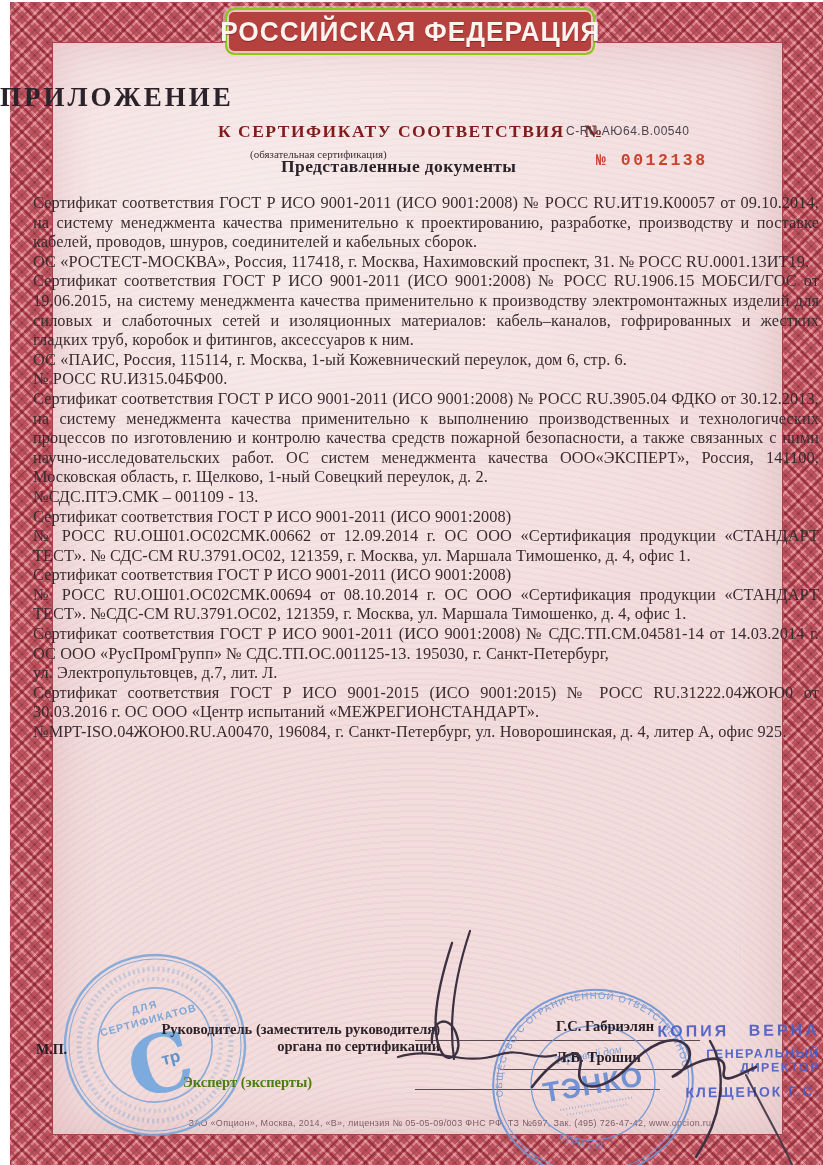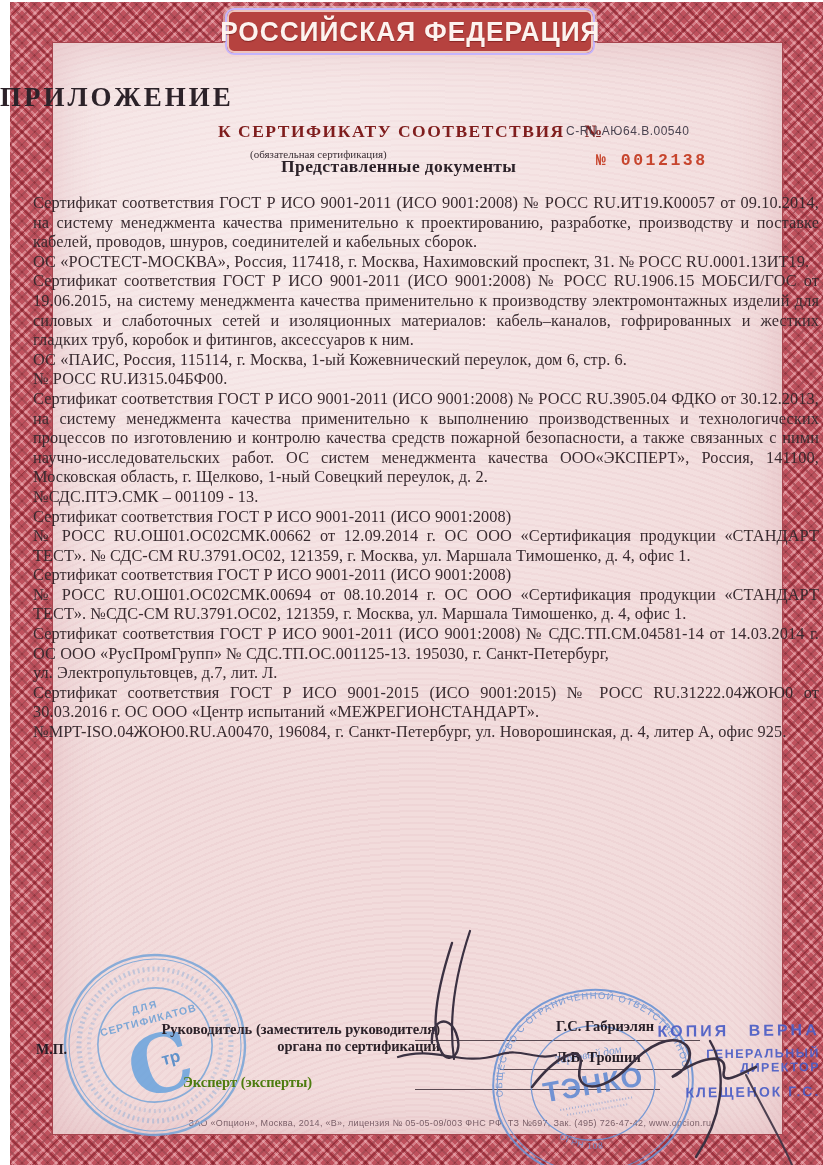--- a/index.html
+++ b/index.html
@@ -22,21 +22,21 @@
     background:
       radial-gradient(circle at 30% 18%, rgba(255,255,255,.45), rgba(255,255,255,0) 55%),
       repeating-radial-gradient(circle at 50% 120%, rgba(210,150,162,.10) 0 2px, rgba(210,150,162,0) 2px 6px),
       #f2dcdc;
     border:1px solid #a7454f;
     box-shadow:inset 0 0 46px rgba(196,120,132,.30);
   }
   
   .fed-plate{
     position:absolute;left:225px;top:8px;width:366px;height:43px;z-index:5;
-    background:#b6423f;border:2px solid #c4b5fd;border-radius:9px;
+    background:#b6423f;border:2px solid #84cc16;border-radius:9px;
     box-shadow:inset 0 0 0 2px #eec4bc, 0 0 0 2px rgba(244,214,210,.55);
     display:flex;align-items:center;justify-content:center;
   }
   .fed-plate span{
     color:#fdf3ef;font-family:"Liberation Sans", sans-serif;font-weight:bold;
     font-size:28px;letter-spacing:1px;transform:scaleX(.94);white-space:nowrap;
     text-shadow:0 1px 1px rgba(90,10,10,.5);
   }
   .doc-title{
     position:absolute;left:0;right:0;top:82px;z-index:4;text-align:left;

